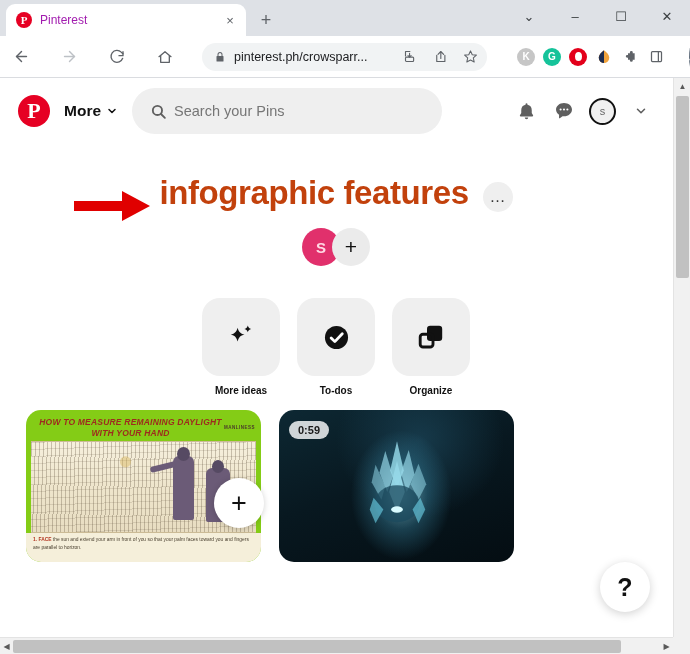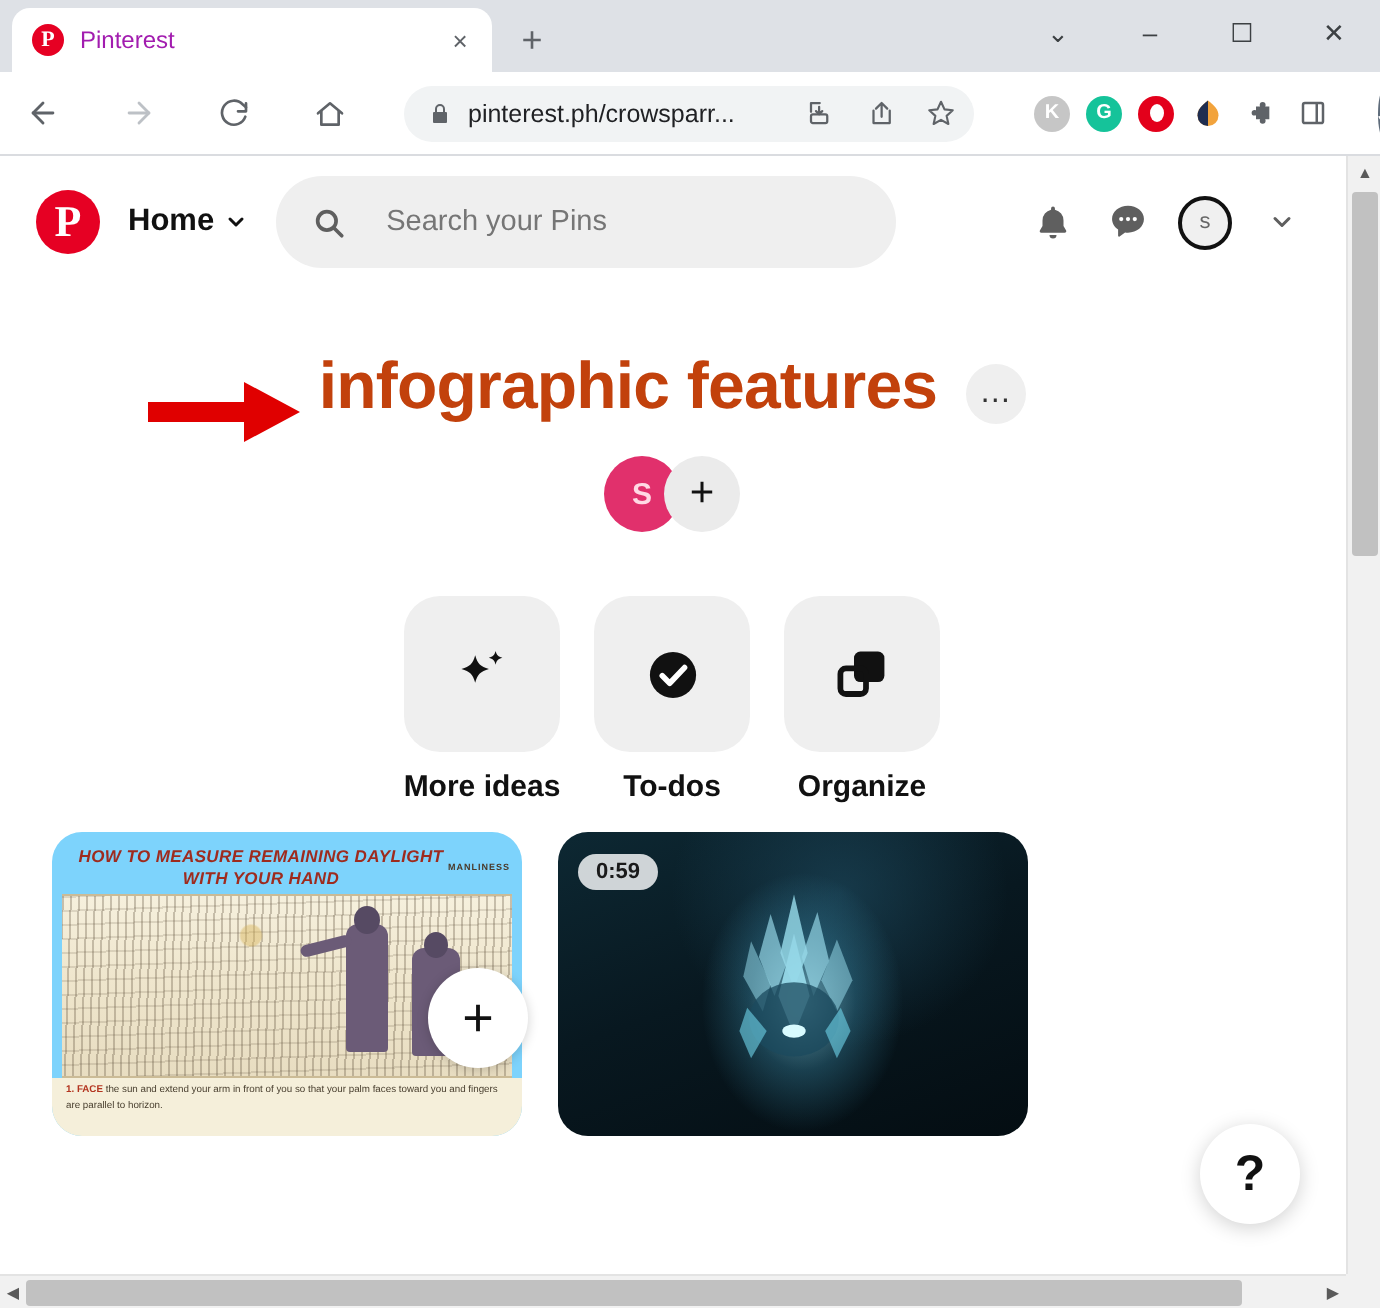--- a/index.html
+++ b/index.html
@@ -195,21 +195,21 @@
     cursor: pointer;
     flex: 0 0 auto;
   }
   #search-box {
     flex: 1 1 auto;
     height: 46px;
     background: #efefef;
     border-radius: 23px;
     display: flex; align-items: center;
     padding: 0 18px;
-    gap: 20px;
+    gap: 7px;
     max-width: 310px;
     cursor: text;
   }
   #search-placeholder {
     font-size: 14.5px; color: #767676;
   }
   #header-actions {
     display: flex; align-items: center; gap: 12px;
     margin-left: auto;
     flex: 0 0 auto;
@@ -299,21 +299,21 @@
     cursor: pointer;
   }
   .action-square {
     width: 78px; height: 78px;
     border-radius: 18px;
     background: #efefef;
     display: flex; align-items: center; justify-content: center;
   }
   .action-label {
     margin-top: 9px;
-    font-size: 15px;
+    font-size: 10px;
     font-weight: bold;
     color: #111;
     white-space: nowrap;
   }
 
   
   #pins-header {
     display: flex; align-items: center;
     margin-top: 34px;
     padding: 0 26px;
@@ -340,21 +340,21 @@
     width: 235px;
     height: 152px;
     border-radius: 15px;
     overflow: hidden;
     position: relative;
     cursor: pointer;
     flex: 0 0 auto;
   }
 
   
-  #pin-card-1 { background: #7dd3fc; }
+  #pin-card-1 { background: #84cc16; }
   .info-title {
     text-align: center;
     color: #9e2b1e;
     font-weight: bold;
     font-size: 8.5px;
     letter-spacing: 0.2px;
     line-height: 1.3;
     padding: 7px 34px 4px 8px;
     font-style: italic;
   }
@@ -625,21 +625,21 @@
     <div id="chrome-menu">⋮</div>
   </div>
 
   <div id="viewport">
 
     <div id="page">
 
       <div id="pin-header">
         <div id="pinterest-logo">P</div>
         <div id="home-nav">
-          <span>Home</span>
+          <span>More</span>
           <svg width="12" height="12" viewBox="0 0 24 24" fill="none" stroke="currentColor" stroke-width="3" stroke-linecap="round" stroke-linejoin="round">
               <polyline points="6 9 12 15 18 9"></polyline>
             </svg>
         </div>
         <div id="search-box">
           <span style="display:flex;color:#5f5f5f;">
             <svg width="17" height="17" viewBox="0 0 24 24" fill="none" stroke="currentColor" stroke-width="2.6" stroke-linecap="round">
                 <circle cx="10.5" cy="10.5" r="6.5"></circle>
                 <line x1="15.5" y1="15.5" x2="21" y2="21"></line>
               </svg>

